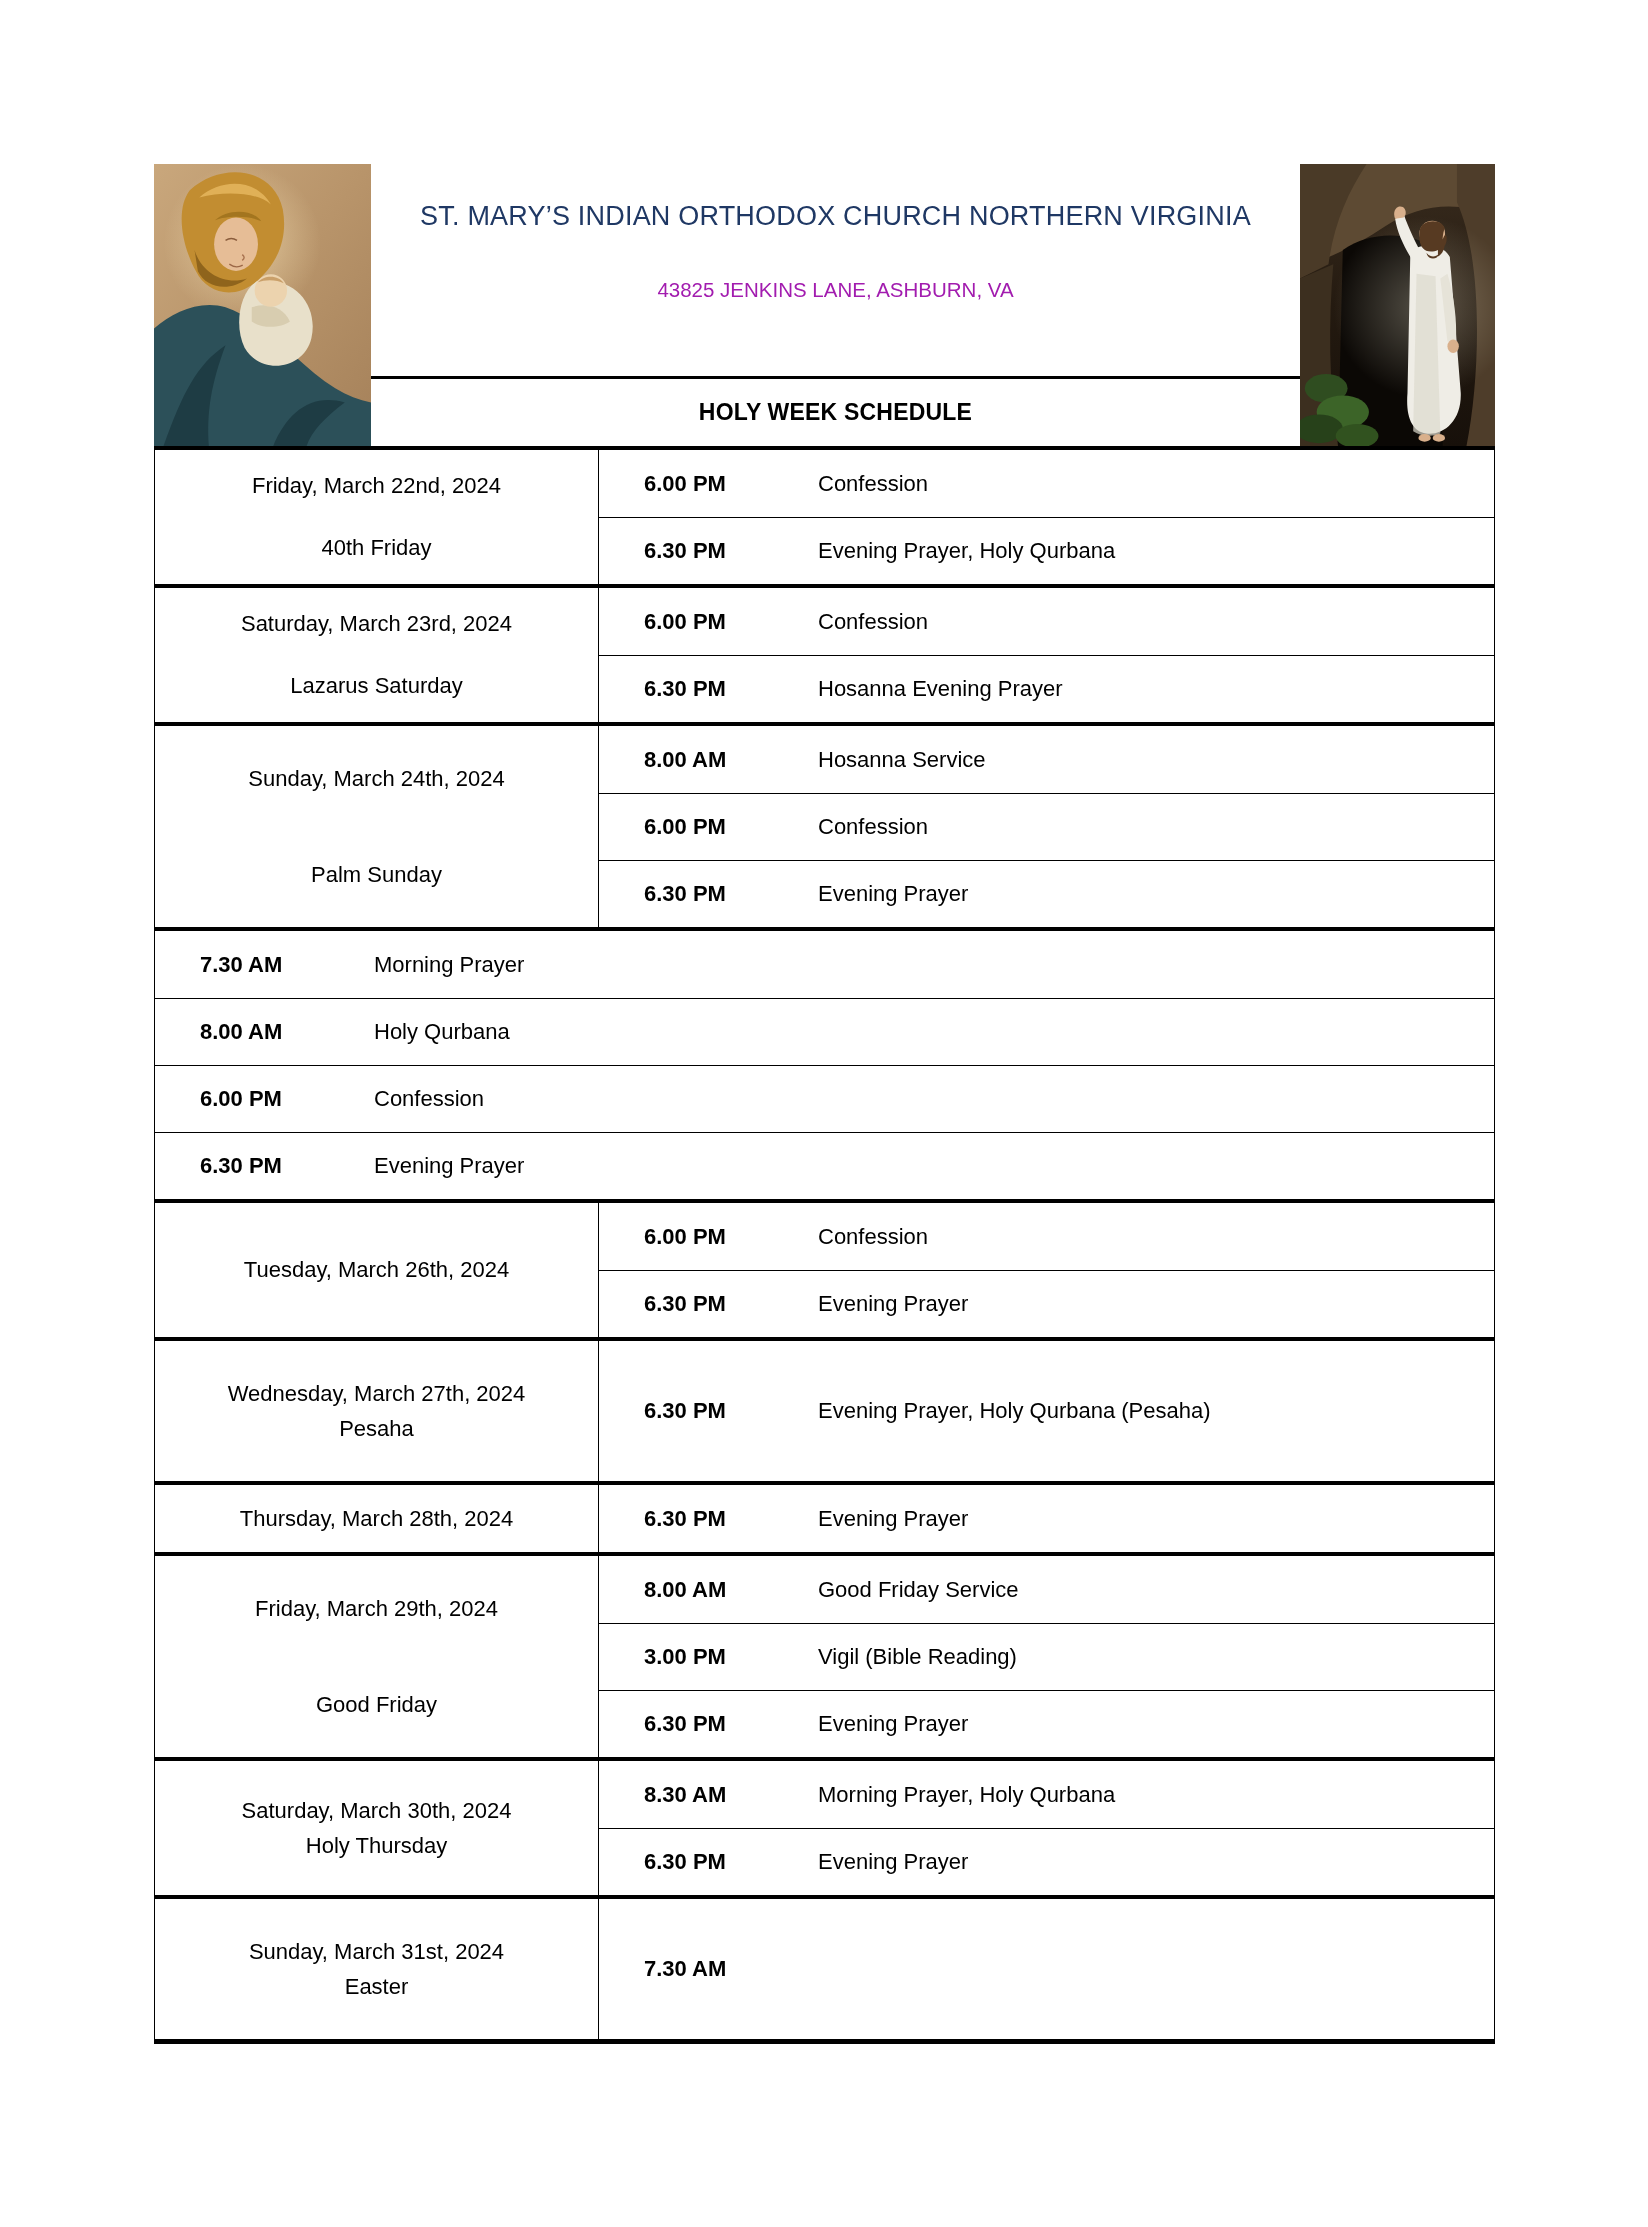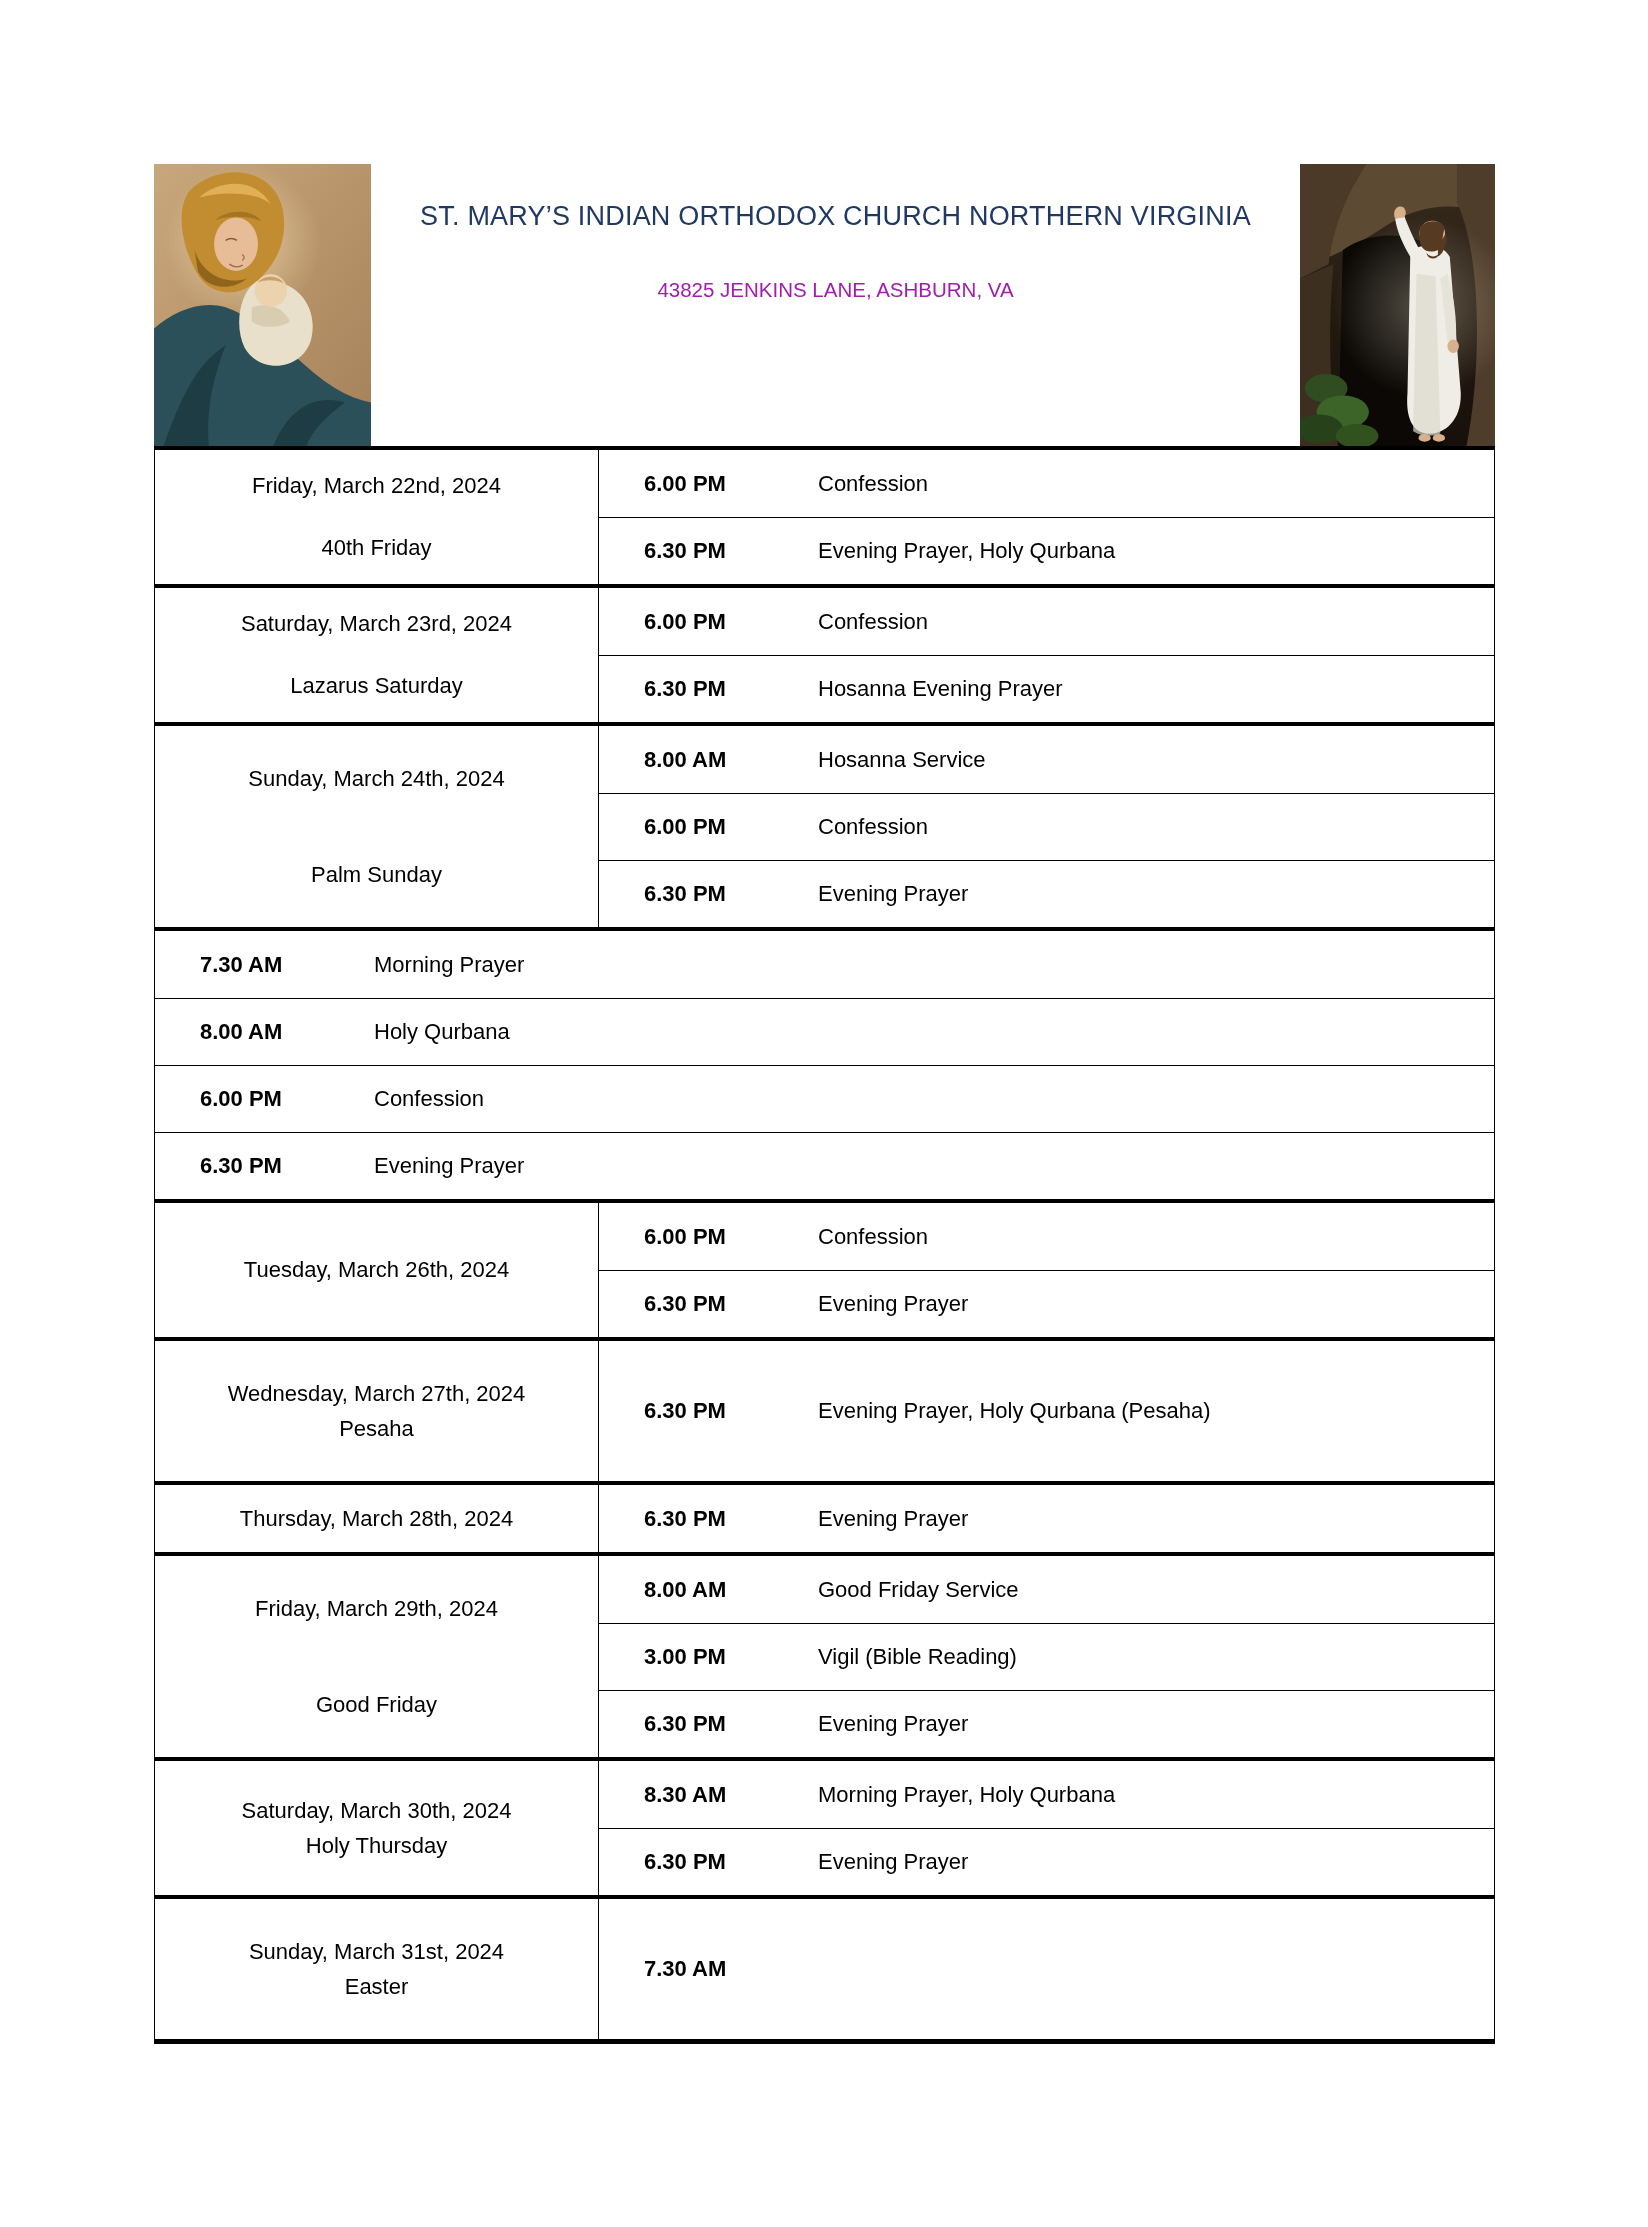--- a/index.html
+++ b/index.html
@@ -132,20 +132,23 @@
 
         <path d="M128,118 C150,95 205,92 225,120 C200,108 152,108 128,118 Z" fill="#a3751f"></path>
       </svg>
     </div>
 
     <div class="header-middle">
       <div class="title-zone">
         <div class="church-name" style="color: rgb(31, 56, 100);">ST. MARY’S INDIAN ORTHODOX CHURCH NORTHERN VIRGINIA</div>
         <div class="church-address" style="color: #a21caf;">43825 JENKINS LANE, ASHBURN, VA</div>
       </div>
+      <div class="schedule-title-zone">
+        <div class="schedule-title">HOLY WEEK SCHEDULE</div>
+      </div>
     </div>
 
     <div class="photo photo-right">
       <svg viewBox="0 0 410 591" preserveAspectRatio="none">
         <defs>
           <linearGradient id="bgR" x1="0" y1="0" x2="0" y2="1">
             <stop offset="0" stop-color="#3a2d1f"></stop>
             <stop offset="0.5" stop-color="#241a10"></stop>
             <stop offset="1" stop-color="#17100a"></stop>
           </linearGradient>

